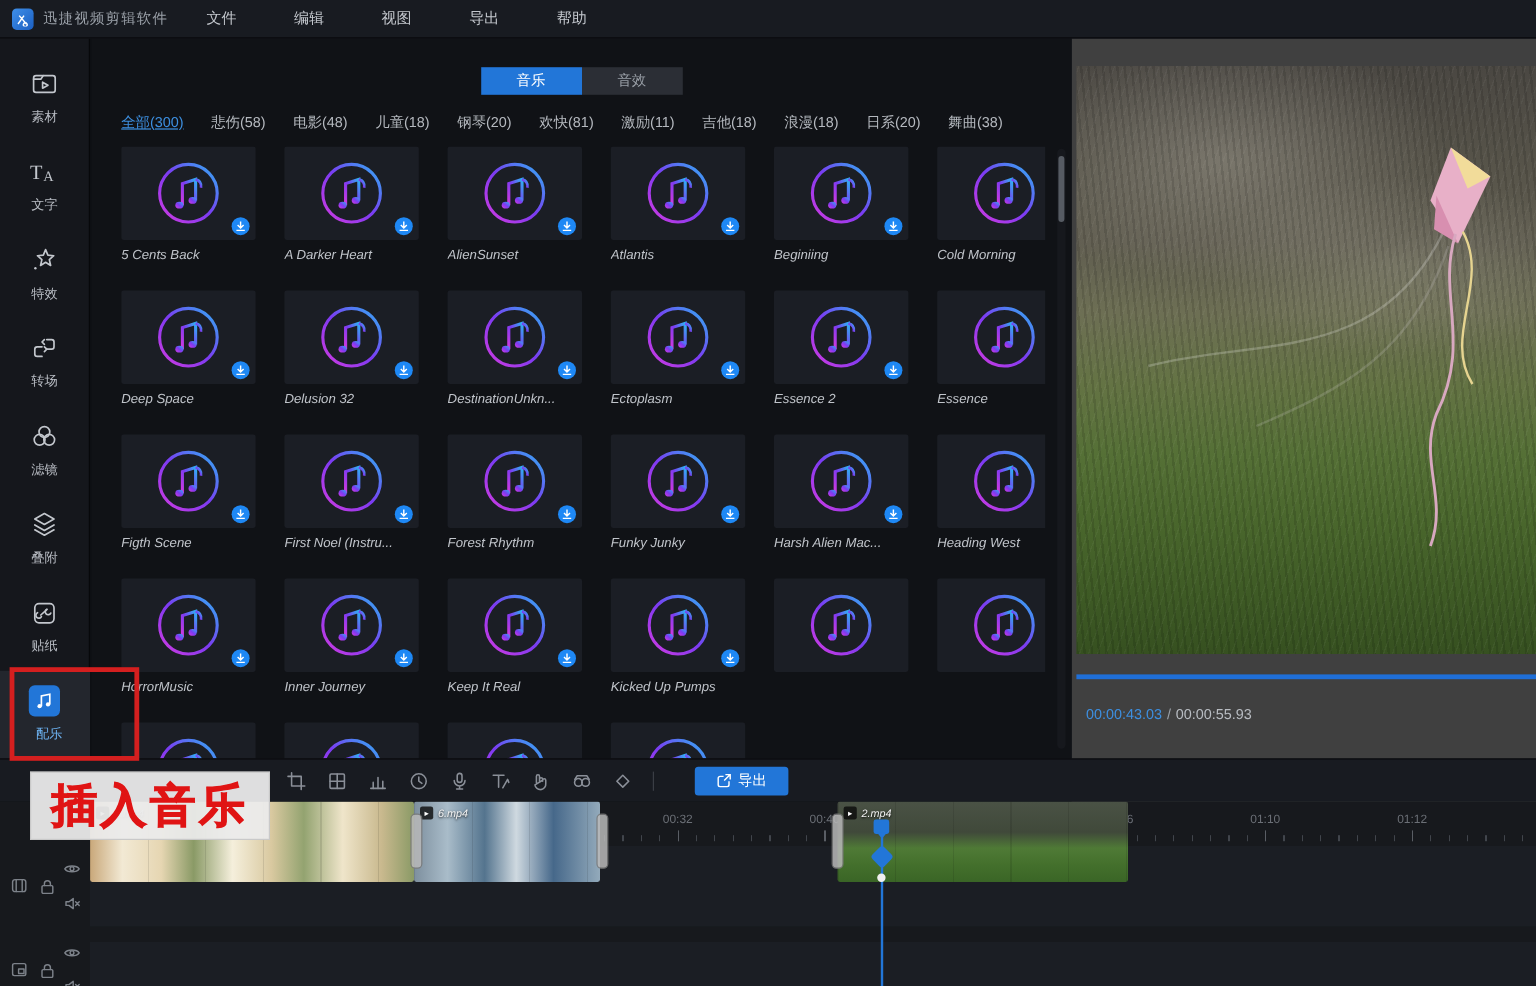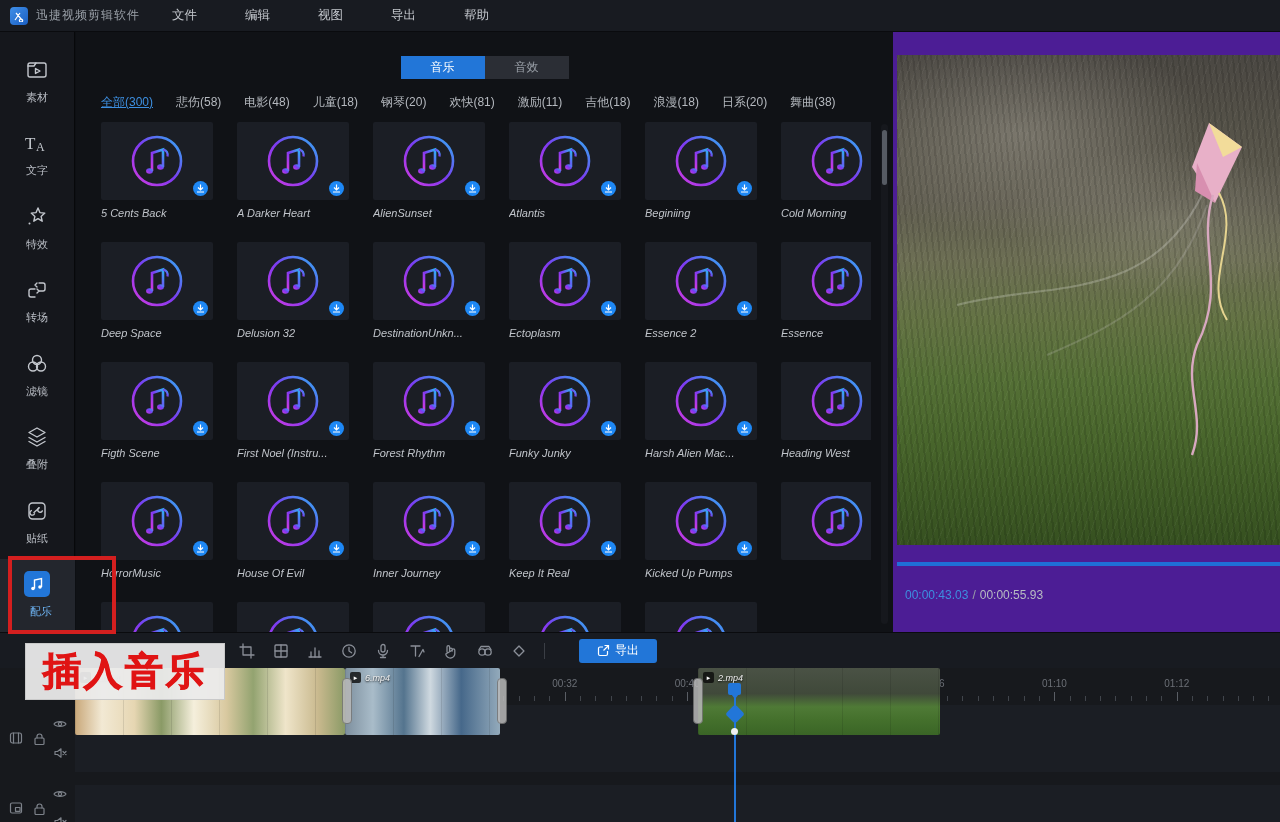--- a/index.html
+++ b/index.html
@@ -34,21 +34,21 @@
   .cat.active { color:#3d8fe0; text-decoration:underline; }
   .grid { position:absolute; left:25px; top:90px; width:770px; height:510px; display:grid; grid-template-columns:repeat(6,112px); column-gap:24px; grid-auto-rows:120px; overflow:hidden;font-style:italic; }
   .card { width:112px; cursor:pointer; }
   .thumb { position:relative; width:112px; height:78px; background:#1b1e25; border-radius:2px; display:flex; align-items:center; justify-content:center; }
   .dl { position:absolute; right:5px; bottom:4px; width:15px; height:15px; border-radius:50%; background:#1e88f5; display:flex; align-items:center; justify-content:center; }
   .tname { margin-top:7px; font-size:11px; color:#c0c4ca; white-space:nowrap; overflow:hidden; }
   .scrollbar { position:absolute; right:5px; top:92px; width:7px; height:500px; background:#16181d; border-radius:4px; }
   .thumbbar { position:absolute; top:6px; left:1px; width:5px; height:55px; background:#565b63; border-radius:3px; }
 
   
-  .preview { position:absolute; left:893px; top:32px; width:387px; height:696px; background:#4c1d95; }
+  .preview { position:absolute; left:893px; top:32px; width:387px; height:696px; background:#404040; }
   .video { position:absolute; left:4px; top:23px; width:383px; height:490px; overflow:hidden;
     background:
       radial-gradient(ellipse 70% 30% at 32% 16%, rgba(205,200,188,.30), transparent 70%),
       radial-gradient(ellipse 60% 22% at 70% 34%, rgba(190,188,172,.22), transparent 70%),
       linear-gradient(180deg,#4a4742 0%,#565349 16%,#605d50 30%,#6d6f54 42%,#647344 54%,#557036 66%,#49662c 78%,#3e5a25 90%,#365020 100%);
   }
   .grass { position:absolute; inset:0; background:
       repeating-linear-gradient(84deg, rgba(0,0,0,.14) 0 2px, transparent 2px 6px),
       repeating-linear-gradient(-70deg, rgba(255,255,255,.05) 0 1px, transparent 1px 7px);
     mix-blend-mode:normal; opacity:.8; }
@@ -591,37 +591,20 @@
             </svg>
             <span class="dl">
               <svg width="9" height="9" viewBox="0 0 9 9">
                 <path d="M4.5,0.5 V5.5 M2,3.5 l2.5,2.5 2.5,-2.5 M1,8 h7" stroke="#fff" stroke-width="1.2" fill="none"></path>
               </svg>
             </span>
           </div>
           <div class="tname">HorrorMusic</div>
         </div>
 
-        <div class="card">
-          <div class="thumb">
-            <svg width="56" height="56" viewBox="0 0 56 56">
-              <circle cx="28" cy="28" r="24" stroke="url(#mg)" stroke-width="2.6" fill="none"></circle>
-              <path d="M23,38 V20 l11,-3.5 V34" stroke="url(#mg)" stroke-width="2.6" fill="none"></path>
-              <ellipse cx="20.5" cy="38" rx="3.4" ry="2.8" fill="url(#mg)"></ellipse>
-              <ellipse cx="31.5" cy="34" rx="3.4" ry="2.8" fill="url(#mg)"></ellipse>
-              <path d="M34,16.5 c4,1 5,4 4.5,7" stroke="url(#mg)" stroke-width="2.2" fill="none"></path>
-            </svg>
-            <span class="dl">
-              <svg width="9" height="9" viewBox="0 0 9 9">
-                <path d="M4.5,0.5 V5.5 M2,3.5 l2.5,2.5 2.5,-2.5 M1,8 h7" stroke="#fff" stroke-width="1.2" fill="none"></path>
-              </svg>
-            </span>
-          </div>
-          <div class="tname">House Of Evil</div>
-        </div>
 
         <div class="card">
           <div class="thumb">
             <svg width="56" height="56" viewBox="0 0 56 56">
               <circle cx="28" cy="28" r="24" stroke="url(#mg)" stroke-width="2.6" fill="none"></circle>
               <path d="M23,38 V20 l11,-3.5 V34" stroke="url(#mg)" stroke-width="2.6" fill="none"></path>
               <ellipse cx="20.5" cy="38" rx="3.4" ry="2.8" fill="url(#mg)"></ellipse>
               <ellipse cx="31.5" cy="34" rx="3.4" ry="2.8" fill="url(#mg)"></ellipse>
               <path d="M34,16.5 c4,1 5,4 4.5,7" stroke="url(#mg)" stroke-width="2.2" fill="none"></path>
             </svg>

